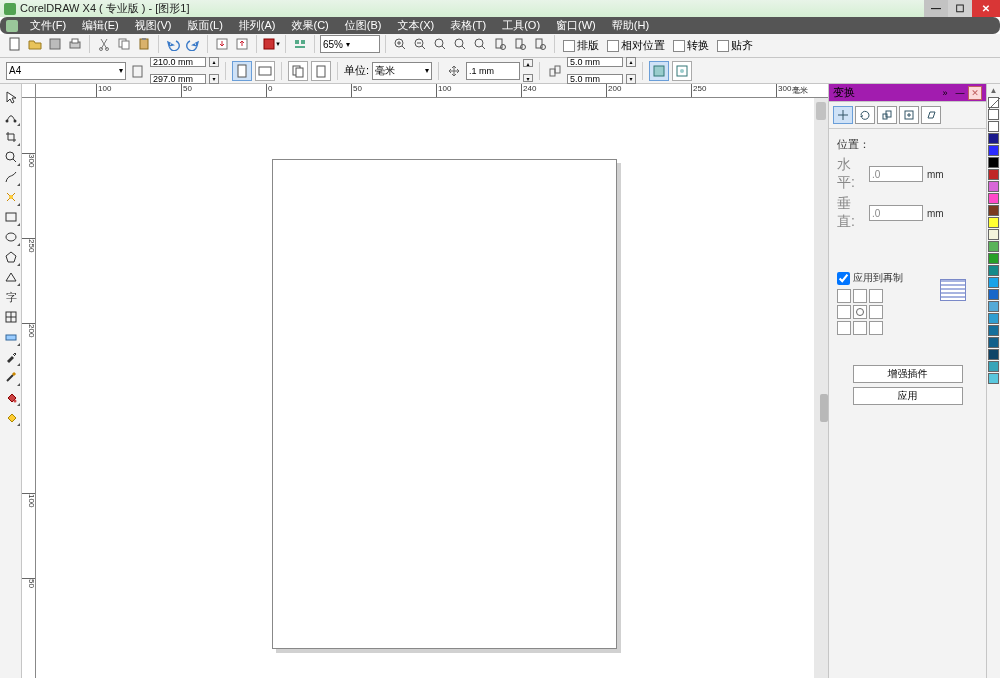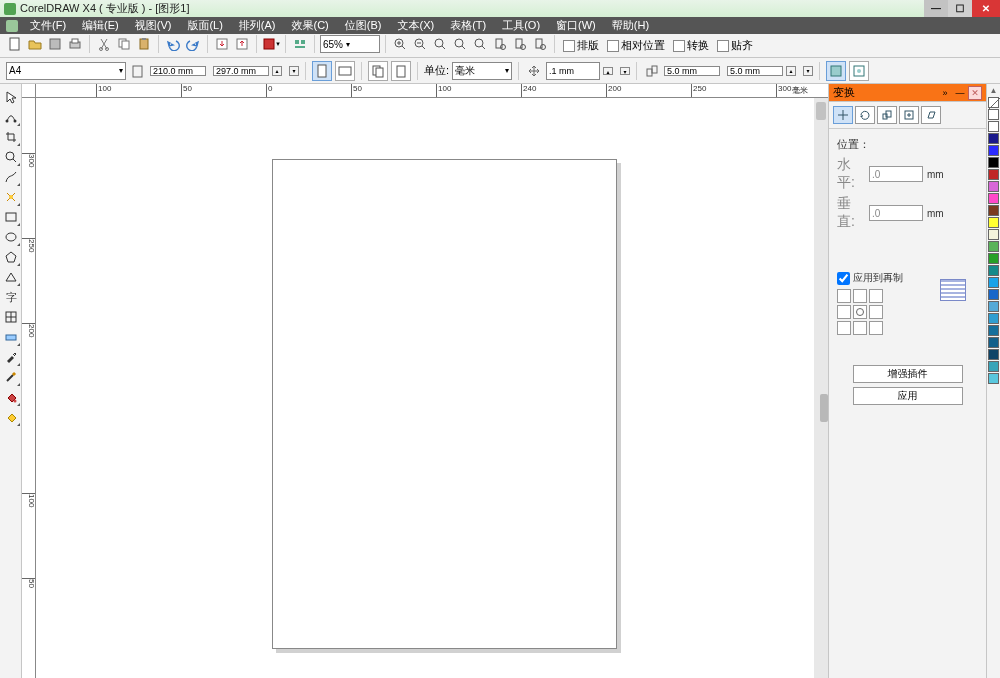--- a/index.html
+++ b/index.html
@@ -9,35 +9,35 @@
 .titlebar { height: 17px; background: linear-gradient(#e8f4e8,#d5efd3); display: flex; align-items: center; padding: 0 4px; position: relative; }
 .titlebar .icon-app { width: 12px; height: 12px; background: #52a352; margin-right: 4px; border-radius: 2px; }
 .titlebar .title-text { font-size: 11px; color: #222; }
 .titlebar .win-ctrl { position: absolute; right: 0; top: 0; display: flex; }
 .titlebar .win-btn { width: 24px; height: 17px; display: flex; align-items: center; justify-content: center; font-size: 10px; font-weight: bold; color: #222; cursor: pointer; }
 .titlebar .win-btn.min { background: #c3c3c3; }
 .titlebar .win-btn.max { background: #d0d0d0; }
 .titlebar .win-btn.close { background: #d93636; color: #fff; width: 28px; }
 
 
-.menubar { height: 17px; background: #555; display: flex; align-items: center; padding: 0 6px; }
+.menubar { height: 17px; background: #555; display: flex; align-items: center; padding: 0 6px; border-radius: 7px; }
 .menubar .mi { color: #fff; font-size: 11px; padding: 0 8px; cursor: pointer; }
 .menubar .mi-icon { width: 12px; height: 12px; background: #9ac79a; margin-right: 4px; border-radius: 2px; }
 
 
 .toolbar { height: 24px; border-bottom: 1px solid #c6c6c6; display: flex; padding: 1px 6px; gap: 2px; background: #f3f3f3; }
 .tbtn { width: 18px; height: 18px; display: flex; align-items: center; justify-content: center; cursor: pointer; border-radius: 2px; }
 .sep { width: 1px; height: 18px; background: #ccc; margin: 0 3px; }
 .combo { height: 18px; border: 1px solid #888; background: #fff; font-size: 10px; padding: 0 2px; display: flex; align-items: center; }
 .combo .arrow { margin-left: 3px; font-size: 8px; }
 .txtlbl { font-size: 11px; padding: 0 3px; cursor: pointer; white-space: nowrap; display: flex; align-items: center; }
 .txtlbl .ico { width: 12px; height: 12px; border: 1px solid #888; margin-right: 2px; background: #fff; }
 
 .propbar { height: 26px; border-bottom: 1px solid #c6c6c6; display: flex; align-items: center; padding: 1px 6px; gap: 3px; background: #f3f3f3; }
-.dim-group { display: flex; flex-direction: row; gap: 7px; align-items: center; }
+.dim-group { display: flex; flex-direction: column; gap: 7px; align-items: center; }
 .dim-input { height: 10px; border: 1px solid #888; background: #fff; font-size: 9px; width: 56px; padding: 0 2px; display: flex; align-items: center; }
 .bigbtn { width: 20px; height: 20px; border: 1px solid #aaa; background: #fff; display: flex; align-items: center; justify-content: center; cursor: pointer; }
 .bigbtn.sel { background: #cfe2f7; border-color: #6a9ed8; }
 
 
 .main { display: flex; height: calc(678px - 17px - 17px - 24px - 26px); position: relative; }
 
 
 .toolbox { width: 22px; background: #f3f3f3; border-right: 1px solid #c6c6c6; display: flex; flex-direction: column; padding-top: 4px; gap: 2px; }
 .tool { width: 18px; height: 18px; margin: 0 auto; display: flex; align-items: center; justify-content: center; cursor: pointer; position: relative; }
@@ -51,21 +51,21 @@
 .hruler .tick { position: absolute; top: 0; height: 14px; border-left: 1px solid #666; font-size: 8px; padding-left: 1px; color: #333; }
 .hruler .rend { position: absolute; top: 1px; font-size: 8px; color: #333; }
 .vruler .tick { position: absolute; left: 0; width: 14px; border-top: 1px solid #666; font-size: 8px; writing-mode: vertical-rl; color: #333; }
 .page { position: absolute; left: 250px; top: 75px; width: 345px; height: 490px; background: #fff; border: 1px solid #888; box-shadow: 4px 4px 0 rgba(0,0,0,.18); }
 .vscroll { position: absolute; right: 0; top: 14px; width: 14px; bottom: 0; background: #e8e8e8; }
 .vscroll .thumb { position: absolute; left: 2px; width: 10px; background: #c2c2c2; border-radius: 2px; }
 .mscroll { position: absolute; right: 0; top: 310px; width: 8px; height: 28px; background: #b8b8b8; border-radius: 2px; }
 
 
 .docker { width: 158px; border-left: 1px solid #c6c6c6; background: #f3f3f3; display: flex; flex-direction: column; }
-.docker-header { height: 18px; background: #f97316; display: flex; align-items: center; padding: 0 4px; border-bottom: 1px solid #c6c6c6; justify-content: space-between; }
+.docker-header { height: 18px; background: #a21caf; display: flex; align-items: center; padding: 0 4px; border-bottom: 1px solid #c6c6c6; justify-content: space-between; }
 .docker-header .dt { flex: 1; font-size: 11px; }
 .docker-header .dh-btn { width: 14px; height: 14px; display: flex; align-items: center; justify-content: center; cursor: pointer; font-size: 9px; margin-left: 1px; }
 .docker-header .dh-btn.x { border: 1px solid #c06060; color: #c06060; background: #fcdada; }
 .docker-tabs { display: flex; gap: 2px; padding: 4px; border-bottom: 1px solid #ccc; }
 .docker-tab { width: 20px; height: 18px; border: 1px solid #999; background: #fff; display: flex; align-items: center; justify-content: center; cursor: pointer; }
 .docker-tab.sel { background: #cfe2f7; border-color: #6a9ed8; }
 .docker-body { padding: 8px; font-size: 11px; color: #333; }
 .docker-body .lbl { margin-bottom: 4px; }
 .row { display: flex; align-items: center; gap: 4px; margin: 3px 0; }
 .row .rlbl { width: 28px; color: #888; font-size: 14px; }

